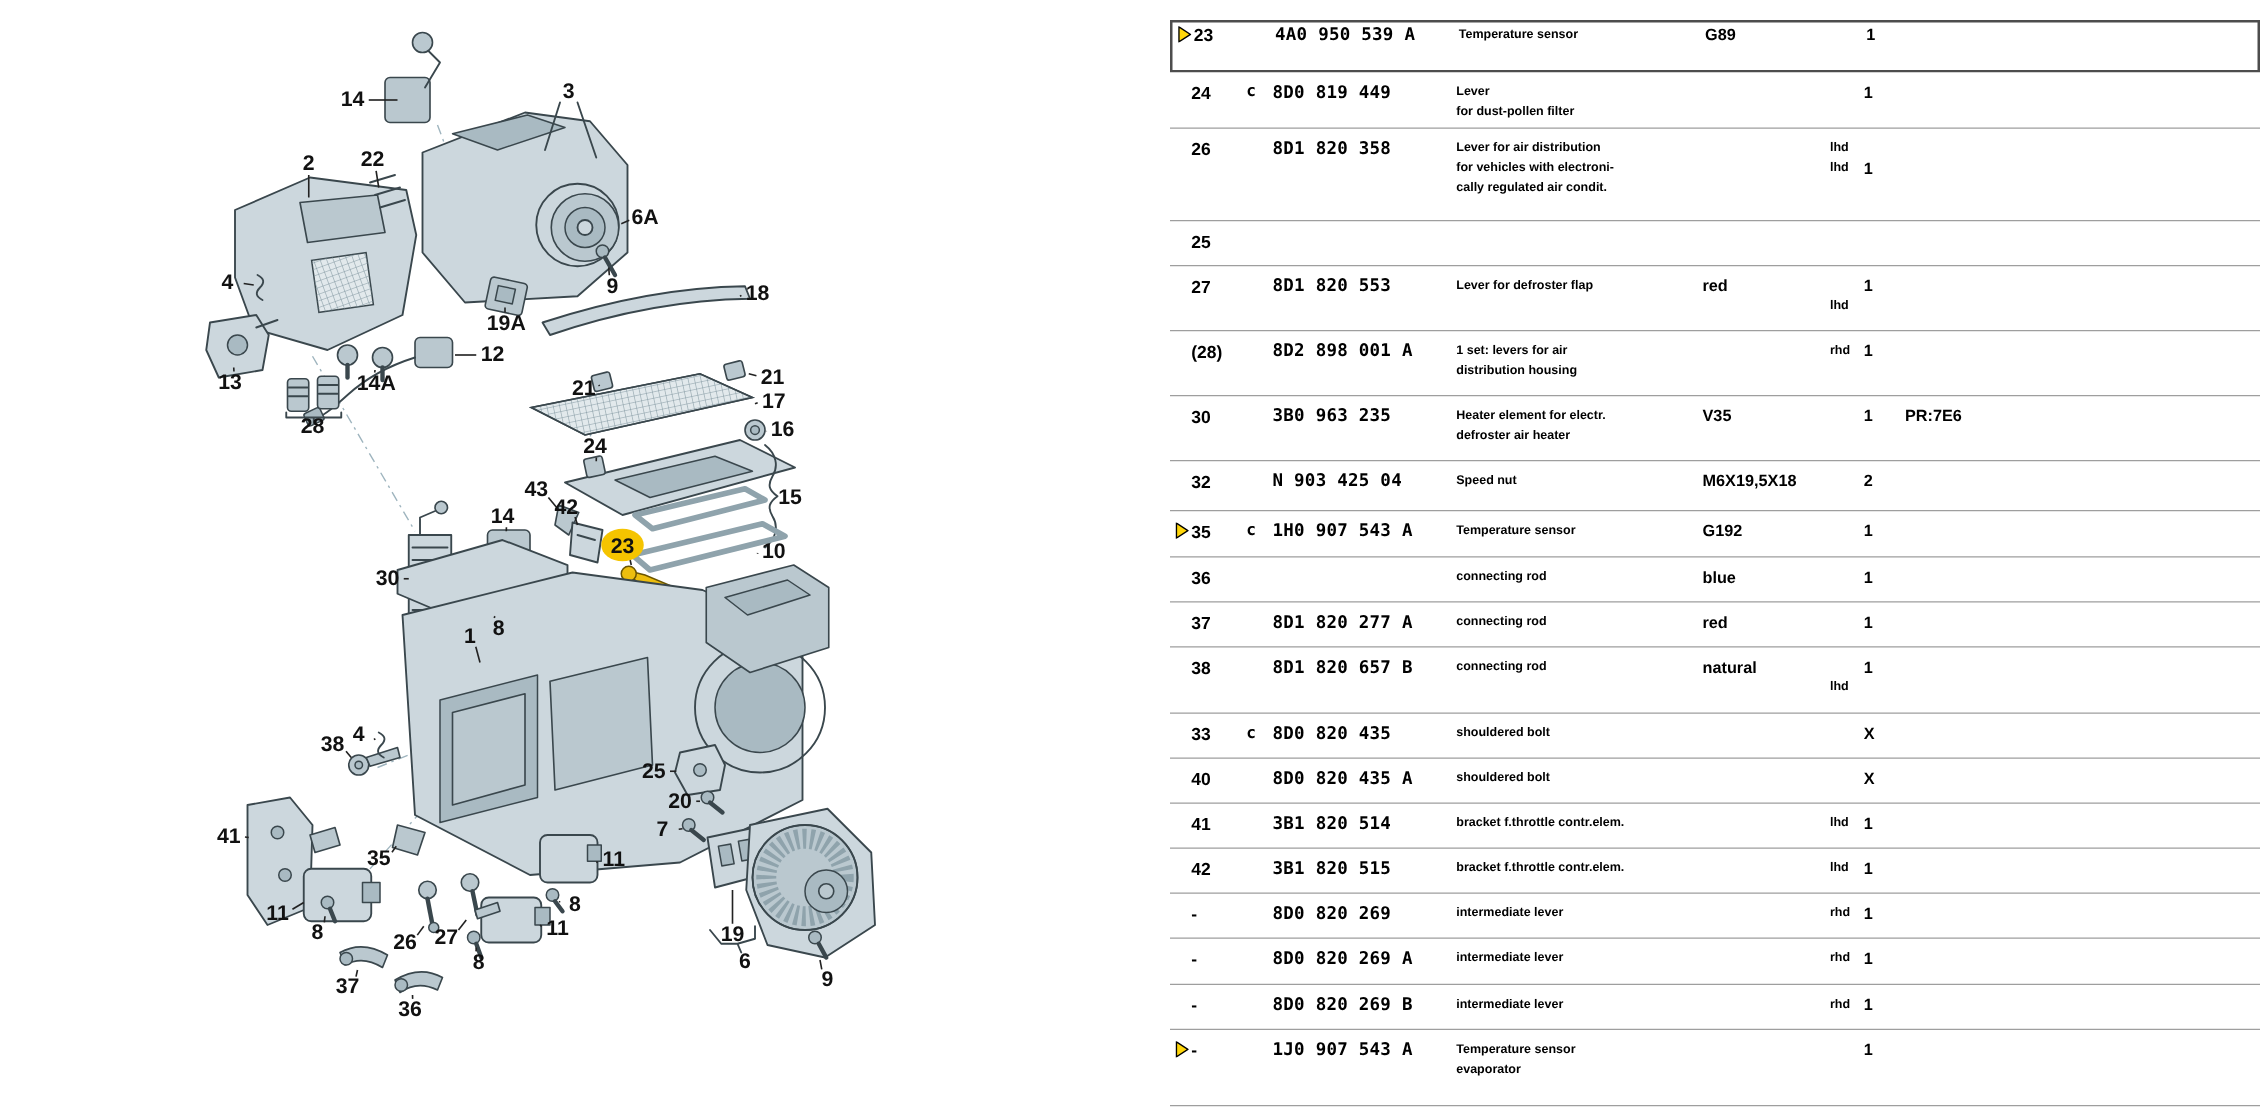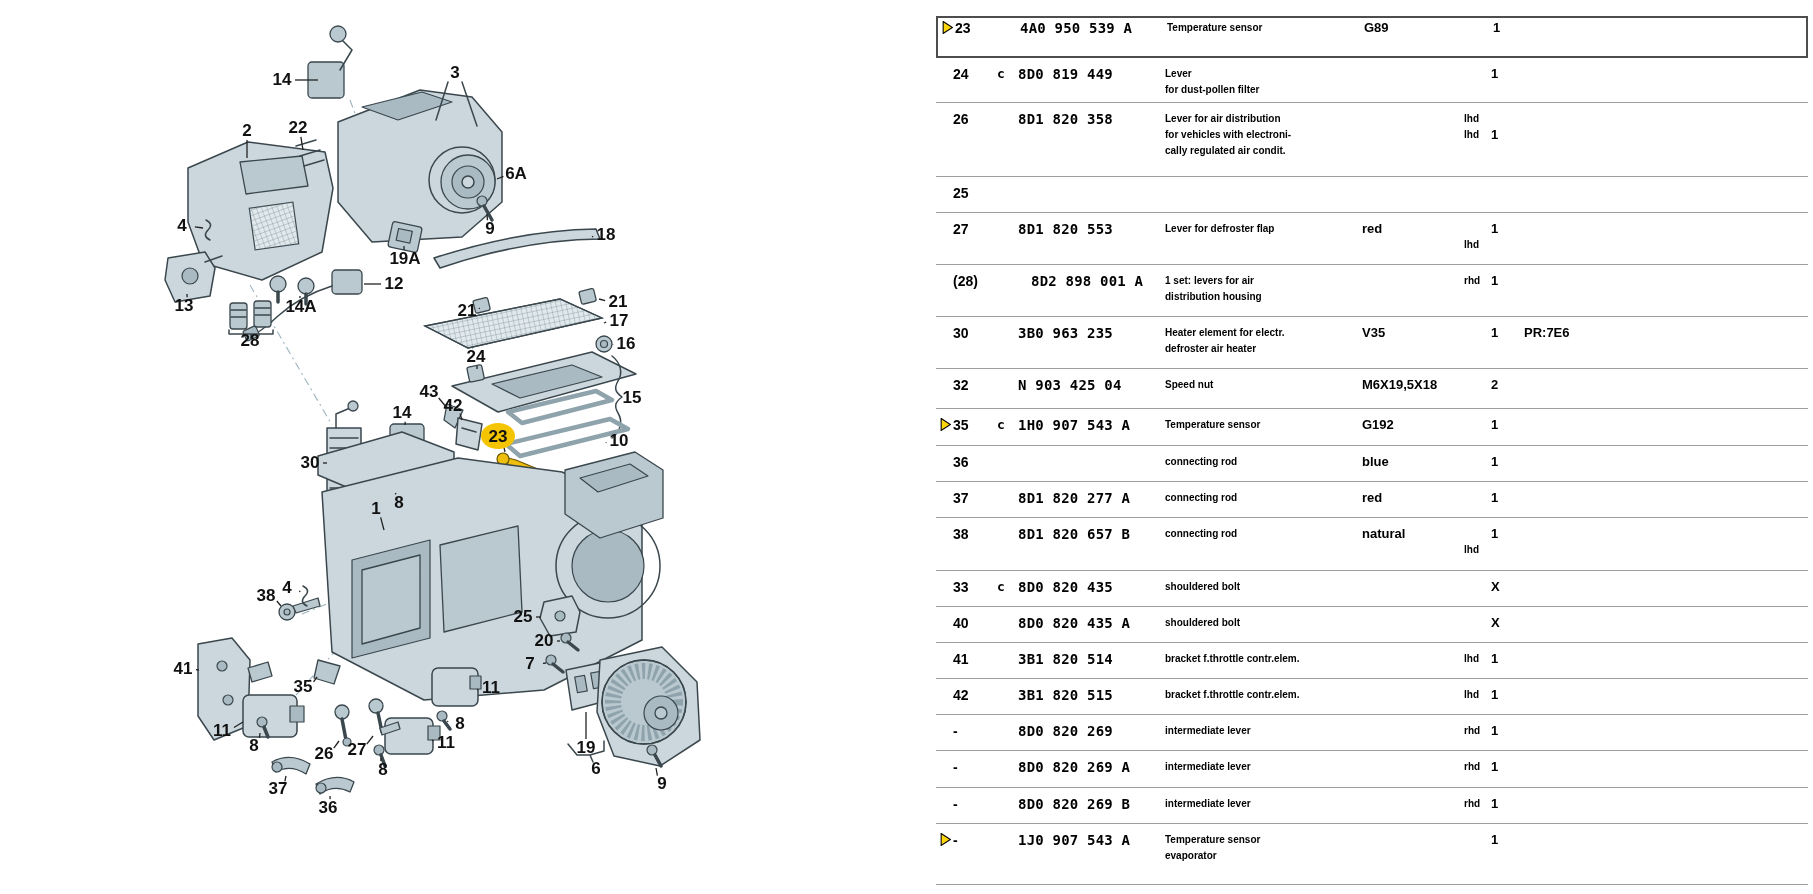--- a/index.html
+++ b/index.html
@@ -468,21 +468,21 @@
             <span class="c-qty">1</span>
           </div>
           <div class="cellline" style="top: 24px;">
             <span class="c-side">lhd</span>
           </div>
         </div>
         <div class="row" style="top: 264px; height: 52px;">
 
     <span class="pos" style="top: 8px;">(28)</span>
 
-    <span class="pn" style="top: 8px; margin-left: 13px;">8D2 898 001 A</span>
+    <span class="pn" style="top: 8px;">8D2 898 001 A</span>
   <div class="cellline" style="top: 8px;">
             <span class="c-desc">1 set: levers for air</span>
             <span class="c-side">rhd</span>
             <span class="c-qty">1</span>
           </div>
           <div class="cellline" style="top: 24px;">
             <span class="c-desc">distribution housing</span>
           </div>
         </div>
         <div class="row" style="top: 316px; height: 52px;">

